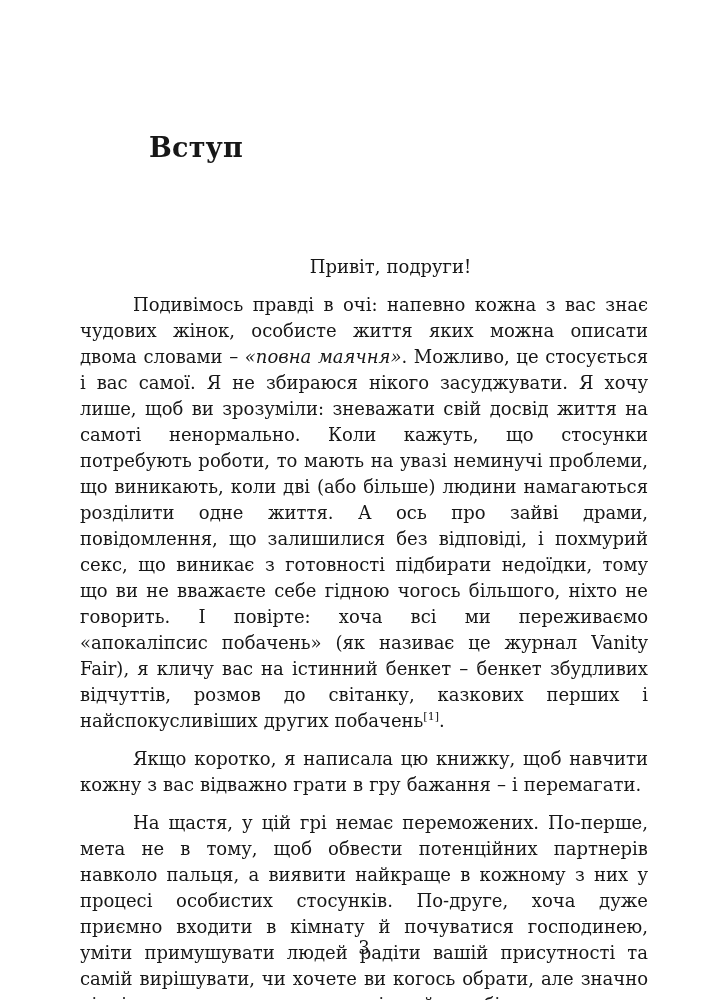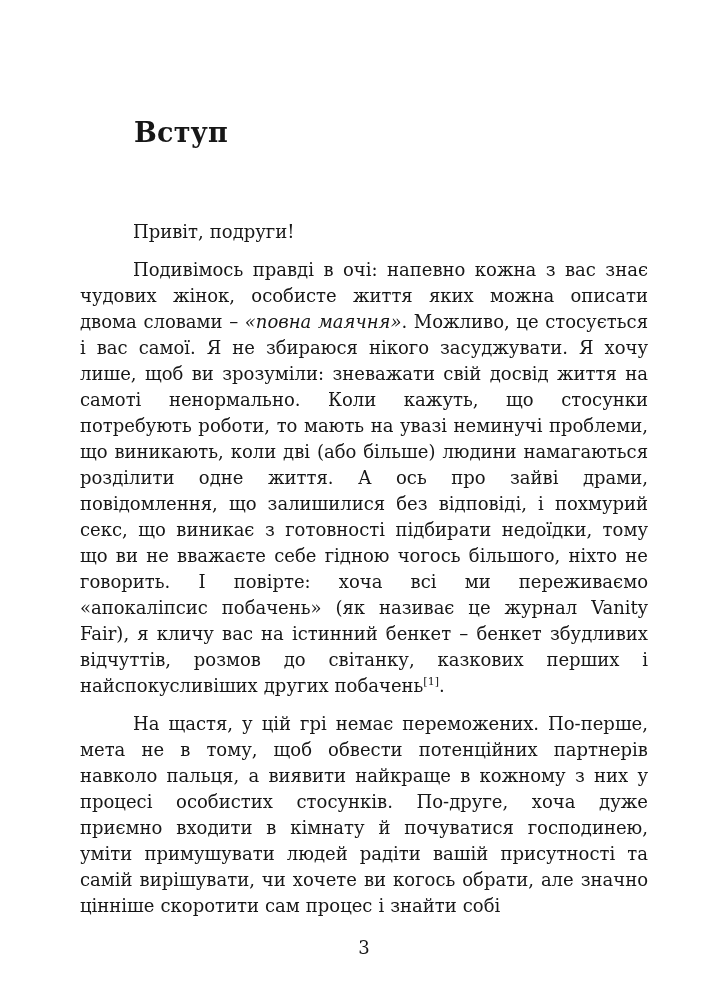--- a/index.html
+++ b/index.html
@@ -13,41 +13,41 @@
     height: 1000px;
     margin: 0 auto;
     background: #ffffff;
     box-sizing: border-box;
     padding: 0 80px;
     overflow: hidden;
     font-family: "DejaVu Serif", "Liberation Serif", serif;
     color: #171717;
   }
   .chapter-title {
-    margin: 1px;
+    margin: 16px;
     padding-top: 118px;
     padding-left: 53px;
     font-size: 27px;
     line-height: 1.05;
     font-weight: 700;
     letter-spacing: 0.2px;
   }
   .para {
     margin: 12px 0 12px 0;
     font-size: 18px;
     line-height: 26px;
     text-align: justify;
     text-indent: 53px;
     hyphens: auto;
     -webkit-hyphens: auto;
     word-spacing: 0.3px;
   }
   .para.greeting {
-    margin-top: 72px;
-    text-align: left;
+    margin-top: 92px;
+    text-align: center;
   }
   .italic-phrase {
     font-style: italic;
     margin-top: 48px;
   }
   .footnote-ref {
     font-size: 11px;
     line-height: 0;
     vertical-align: super;
     text-decoration: none;
@@ -68,18 +68,19 @@
 <body>
 
 <div class="book-page">
 
   <h1 class="chapter-title">Вступ</h1>
 
   <p class="para greeting">Привіт, подруги!</p>
 
   <p class="para"><span>Подивімось правді в очі: напевно кожна з вас знає чудових жінок, особисте життя яких можна описати двома словами – </span><em class="italic-phrase">«повна маячня»</em><span>. Можливо, це стосується і вас самої. Я не збираюся нікого засуджувати. Я хочу лише, щоб ви зрозуміли: зневажати свій досвід життя на самоті ненормально. Коли кажуть, що стосунки потребують роботи, то мають на увазі неминучі проблеми, що виникають, коли дві (або більше) людини намагаються розділити одне життя. А ось про зайві драми, повідомлення, що залишилися без відповіді, і похмурий секс, що виникає з готовності підбирати недоїдки, тому що ви не вважаєте себе гідною чогось більшого, ніхто не говорить. І повірте: хоча всі ми переживаємо «апокаліпсис побачень» (як називає це журнал Vanity Fair), я кличу вас на істинний бенкет – бенкет збудливих відчуттів, розмов до світанку, казкових перших і найспокусливіших других побачень</span><sup class="footnote-ref">[1]</sup><span>.</span></p>
 
+  <p class="para">Якщо коротко, я написала цю книжку, щоб навчити кожну з вас відважно грати в гру бажання – і перемагати.</p>
 
   <p class="para">На щастя, у цій грі немає переможених. По-перше, мета не в тому, щоб обвести потенційних партнерів навколо пальця, а виявити найкраще в кожному з них у процесі особистих стосунків. По-друге, хоча дуже приємно входити в кімнату й почуватися господинею, уміти примушувати людей радіти вашій присутності та самій вирішувати, чи хочете ви когось обрати, але значно цінніше скоротити сам процес і знайти собі</p>
 
   <div class="page-number">3</div>
 
 </div>
 
 </body></html>

